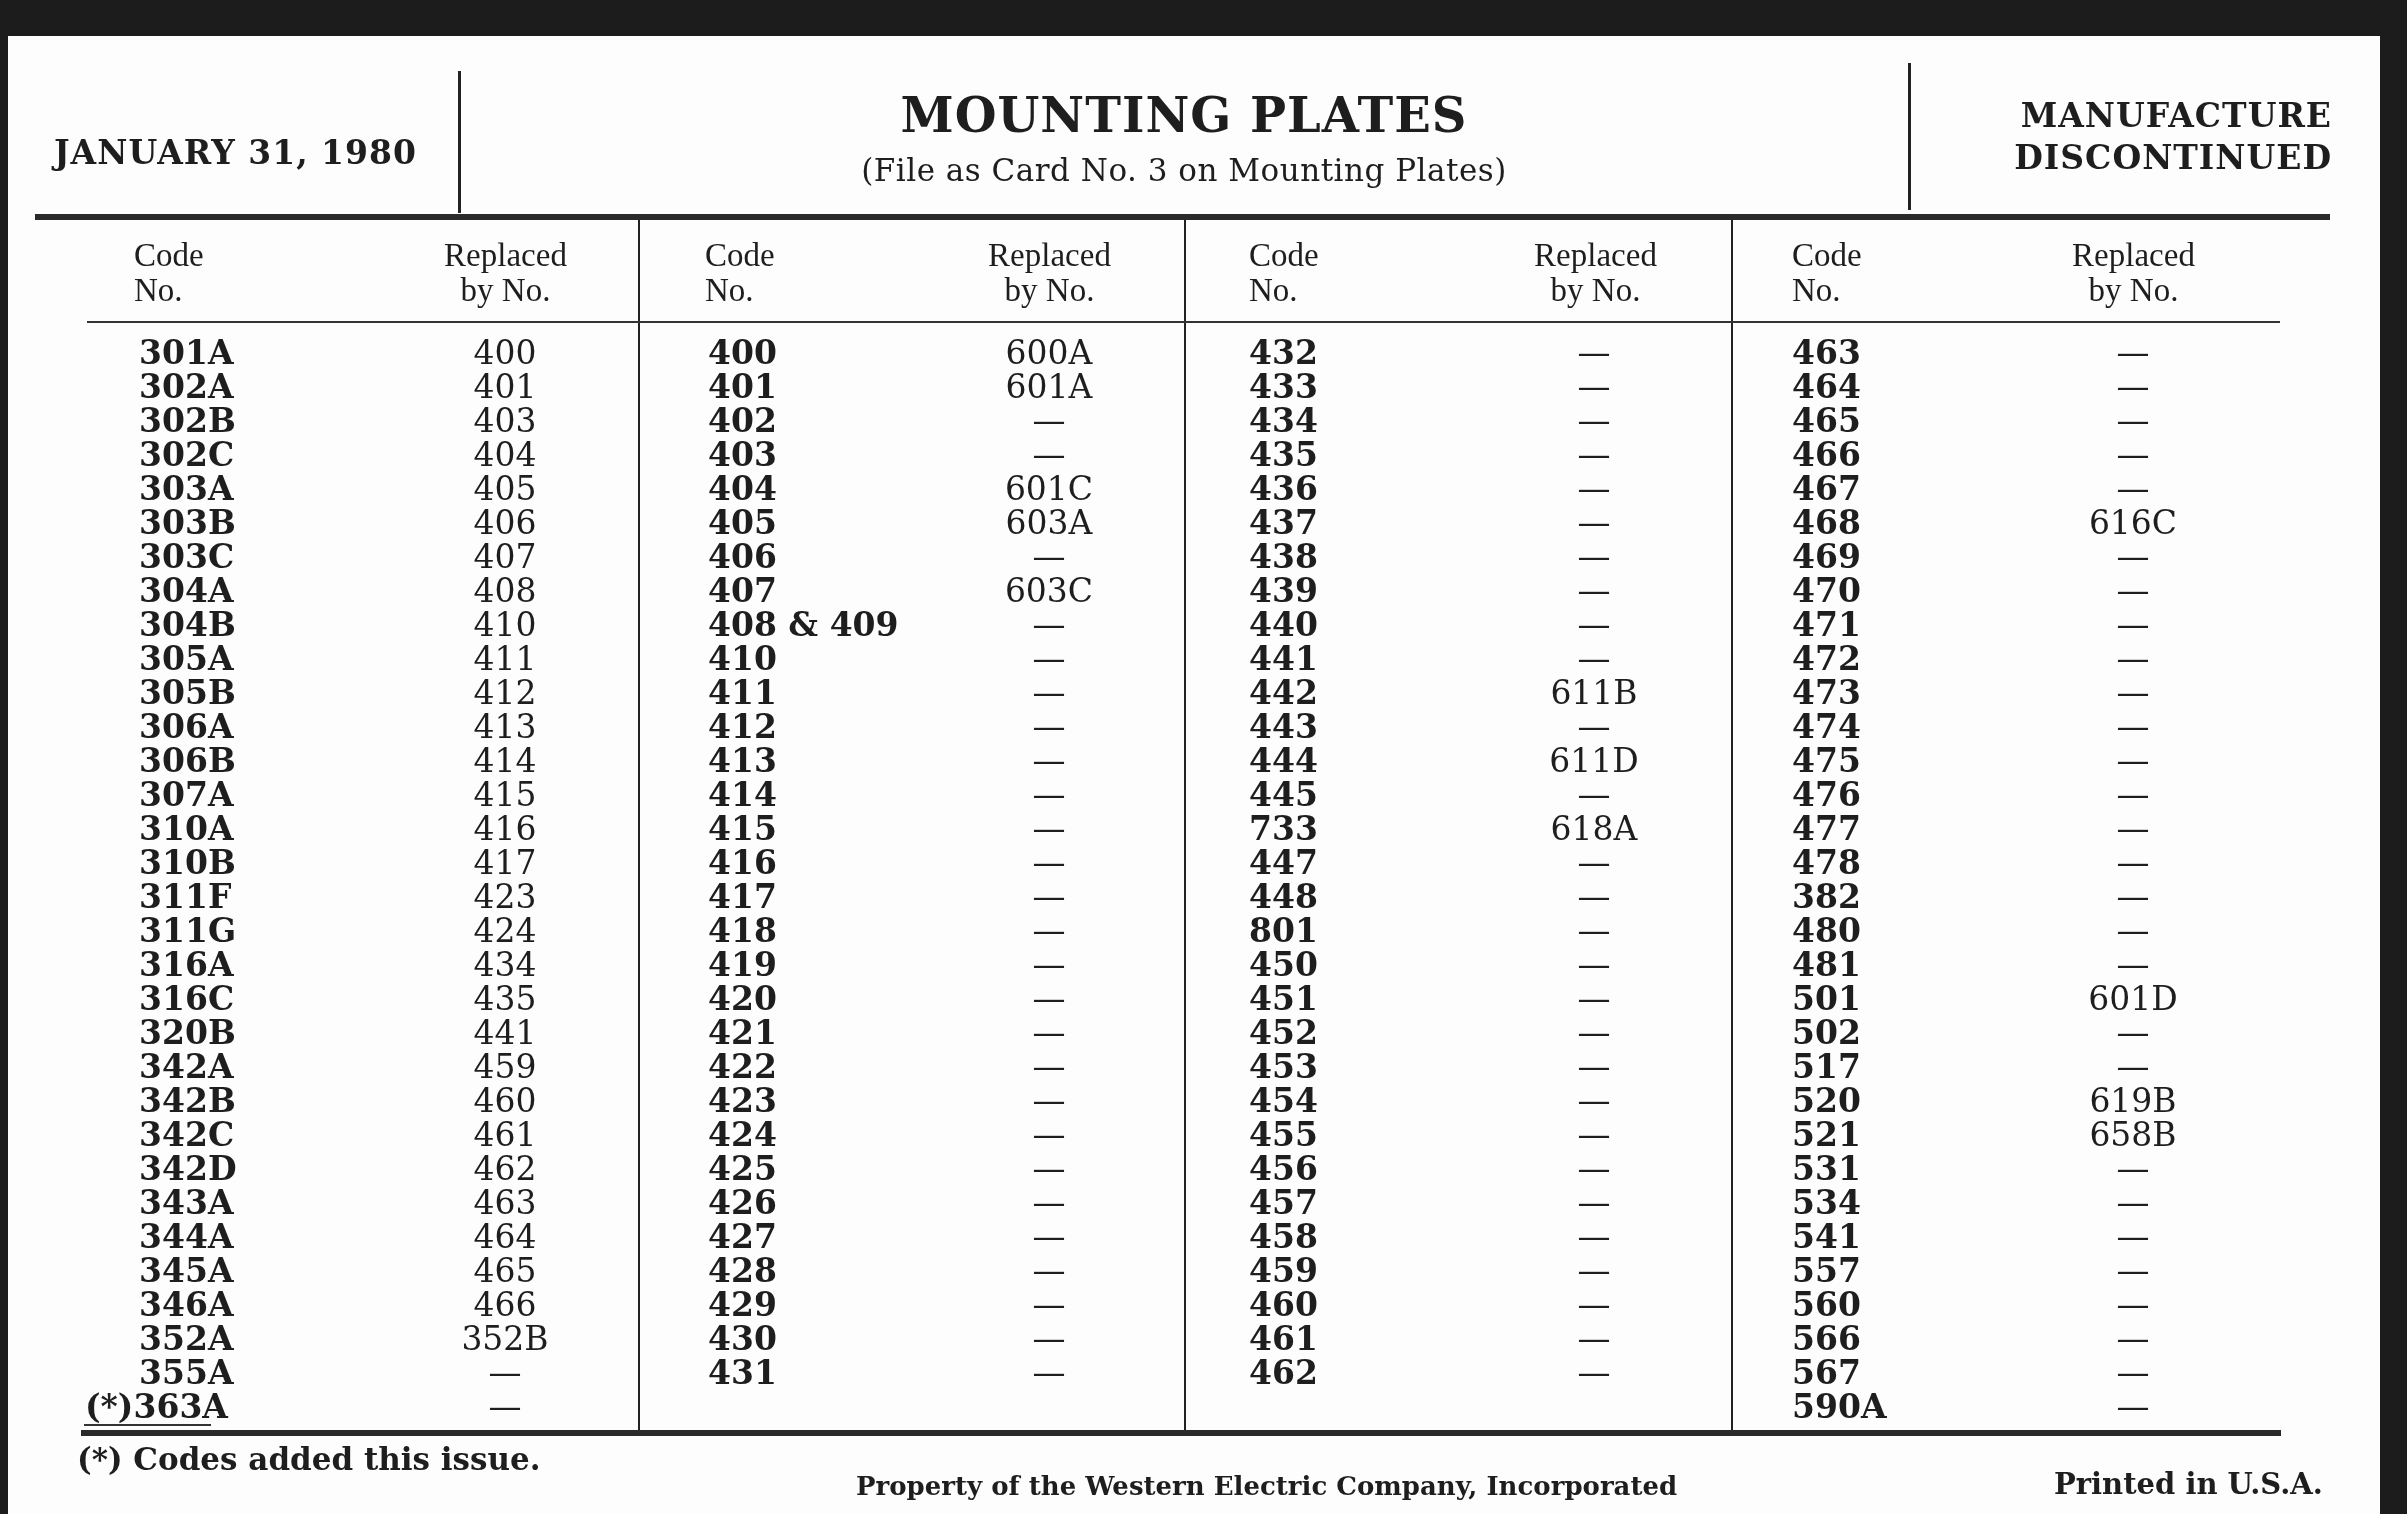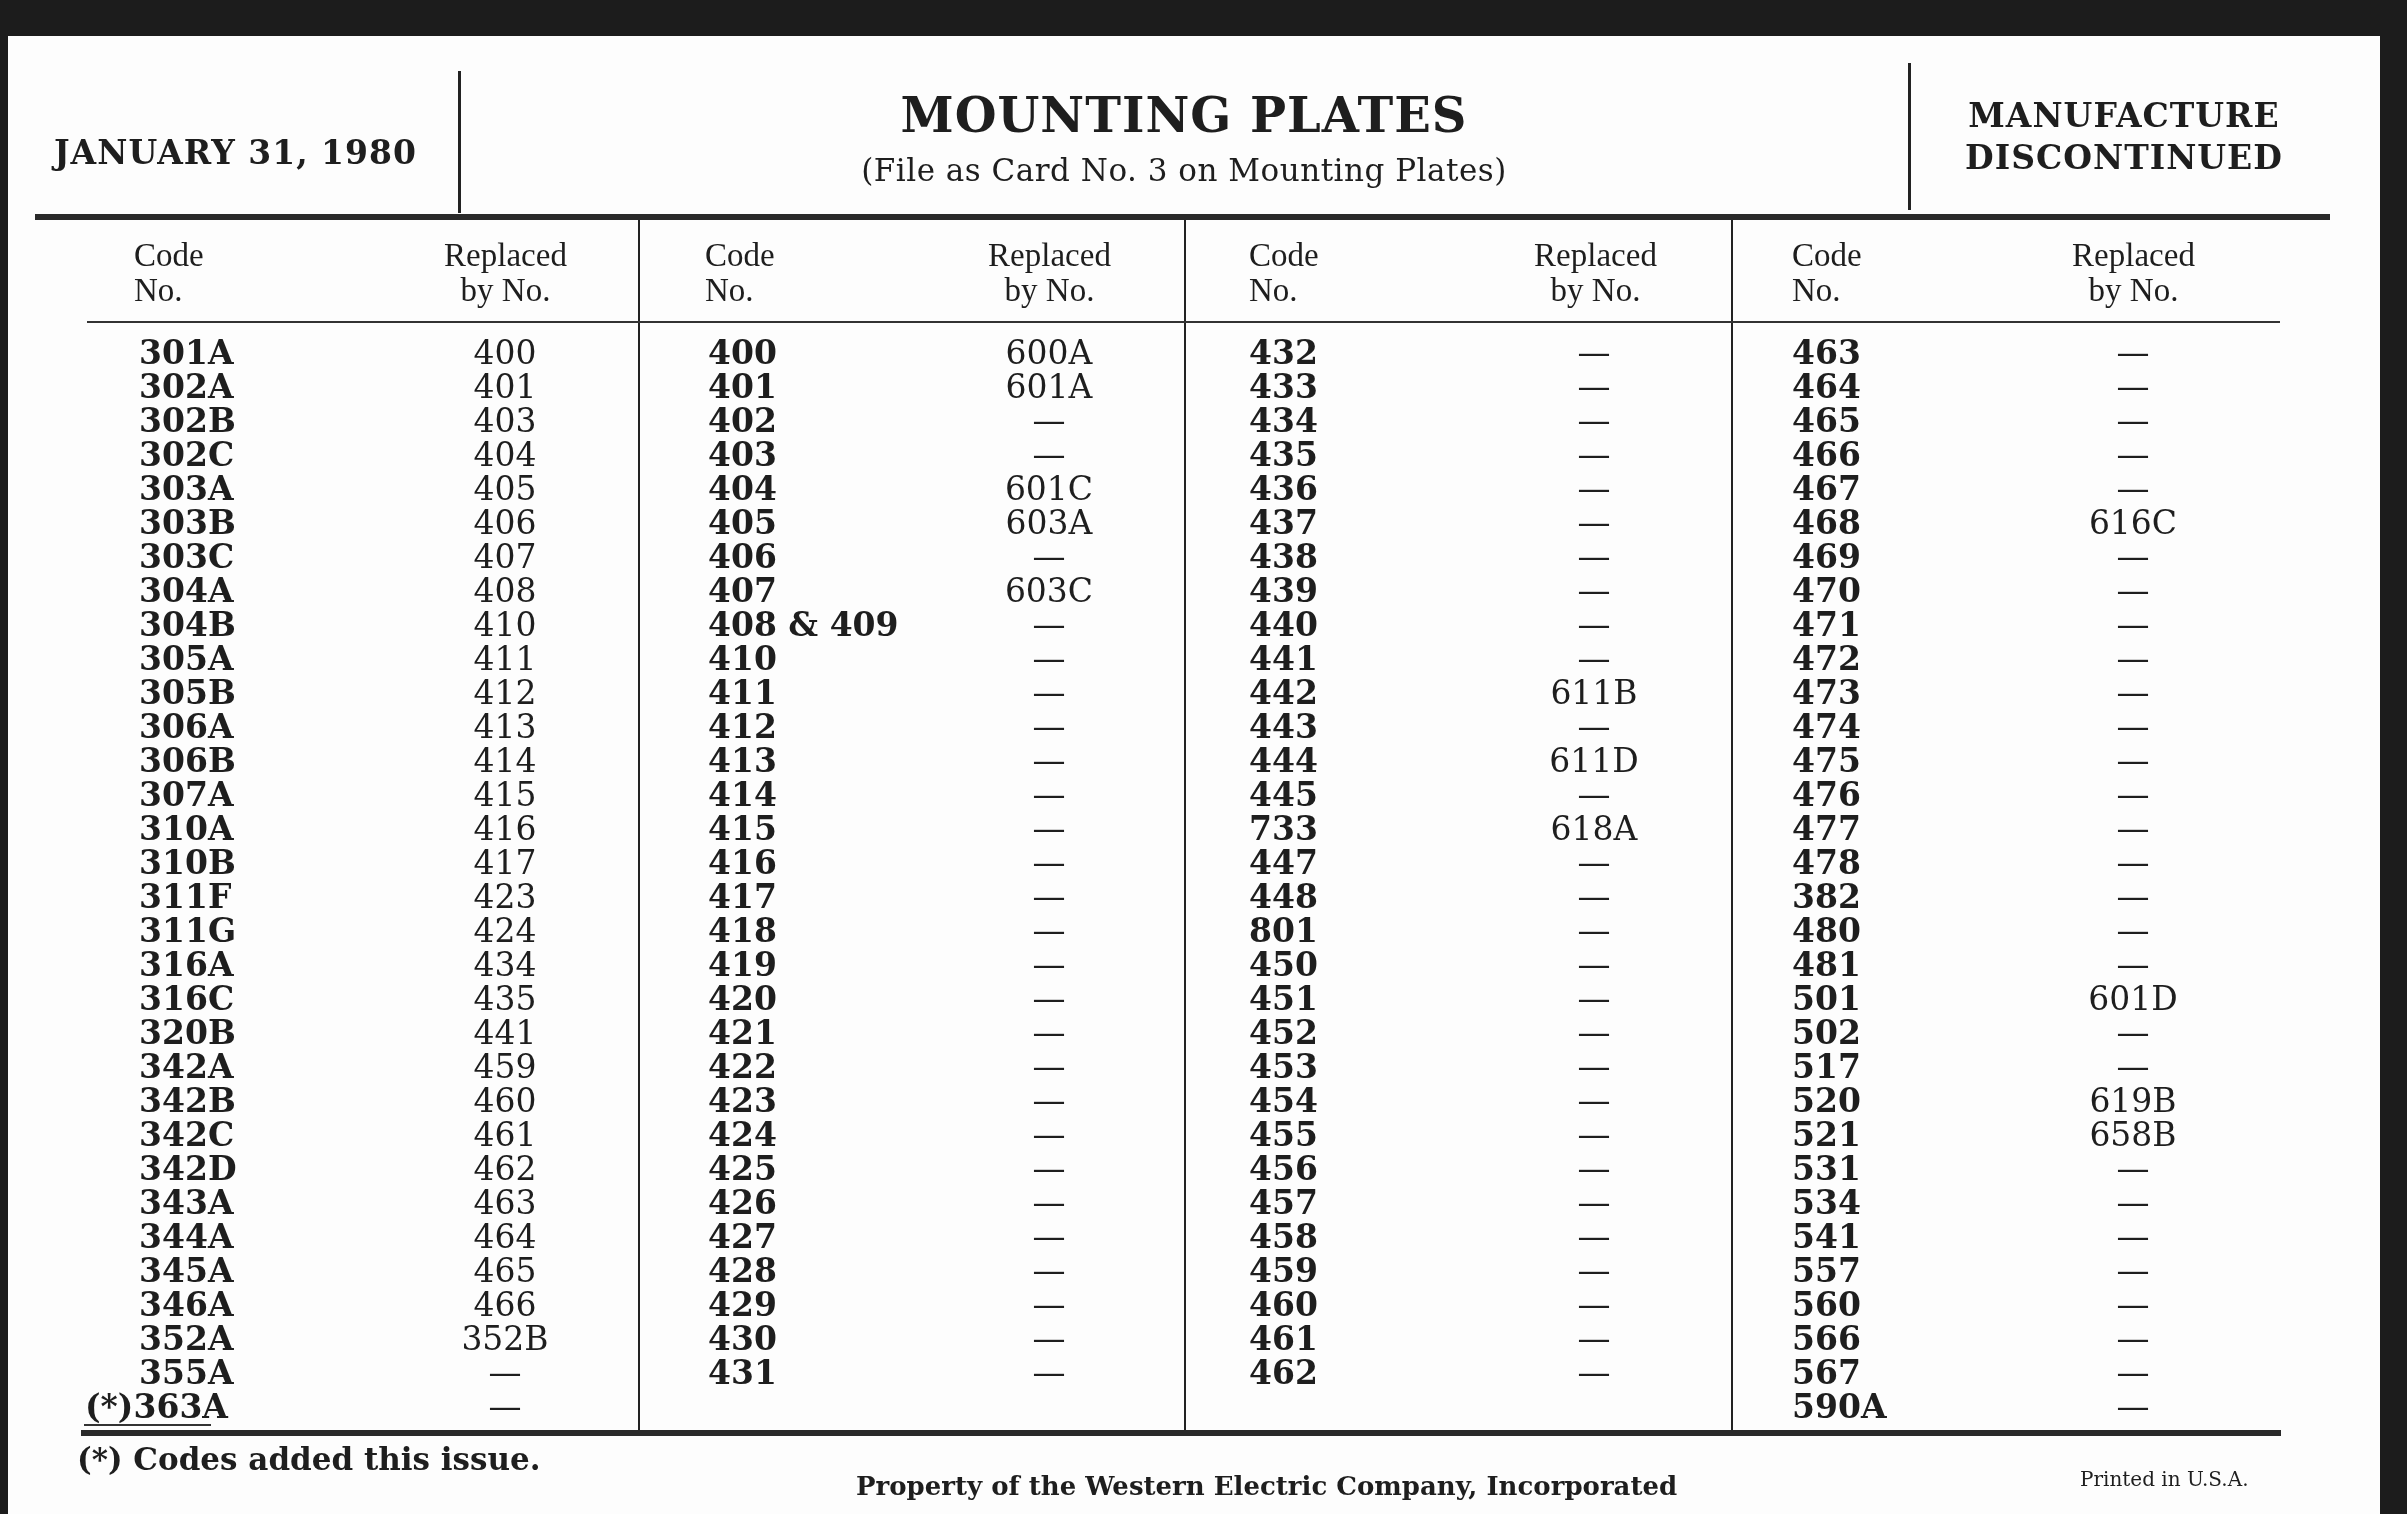--- a/index.html
+++ b/index.html
@@ -3,32 +3,32 @@
 <meta charset="utf-8">
 <style>
   html, body { margin:0; padding:0; }
   body { width:2408px; height:1515px; background:#1c1c1c; position:relative; overflow:hidden;
          font-family:"DejaVu Serif", serif; color:#1e1e1e; }
   .card { position:absolute; left:8px; top:36px; width:2372px; height:1479px; background:#fdfdfd; }
   .abs { position:absolute; }
   .hdate { left:54px; top:133px; font-size:33px; font-weight:bold; letter-spacing:1px; white-space:nowrap; }
   .title { left:465px; width:1438px; top:87px; text-align:center; font-size:48px; font-weight:bold; letter-spacing:1px; white-space:nowrap; }
   .subtitle { left:465px; width:1438px; top:152px; text-align:center; font-size:31px; white-space:nowrap; letter-spacing:0.5px; }
-  .status { left:1916px; width:416px; top:95px; text-align:center; font-size:33px; font-weight:bold; line-height:42px; letter-spacing:1px; }
+  .status { left:1916px; width:416px; top:95px; text-align:right; font-size:33px; font-weight:bold; line-height:42px; letter-spacing:1px; }
   .rule-thick { position:absolute; background:#2a2a2a; height:6px; }
   .rule-thin { position:absolute; background:#333; height:2px; }
   .vline { position:absolute; background:#222; width:3px; }
   .colhdr { position:absolute; top:238px; font-size:33px; line-height:35px; white-space:nowrap;font-family:Liberation Serif, serif; }
   .col { position:absolute; top:336px; }
   .cell { height:34px; line-height:34px; font-size:33px; white-space:nowrap; }
   .code { font-weight:bold; }
   .repl { text-align:center; }
   .footnote { left:77px; top:1441px; font-size:31px; font-weight:bold; white-space:nowrap; }
   .footer-prop { left:856px; top:1471px; font-size:26px; font-weight:bold; white-space:nowrap; }
-  .footer-print { left:2054px; top:1467px; font-size:20px; font-weight:normal; white-space:nowrap;margin-left:26px; }
+  .footer-print { left:2054px; top:1467px; font-size:29px; font-weight:bold; white-space:nowrap; }
   .star-underline { position:absolute; left:84px; top:1424px; width:127px; height:2px; background:#333; }
 </style>
 </head>
 <body>
 
 <div class="card"></div>
 
 <div class="abs hdate">JANUARY 31, 1980</div>
 <div class="vline" style="left:458px;top:71px;height:142px;"></div>
 <div class="abs title">MOUNTING PLATES</div>

